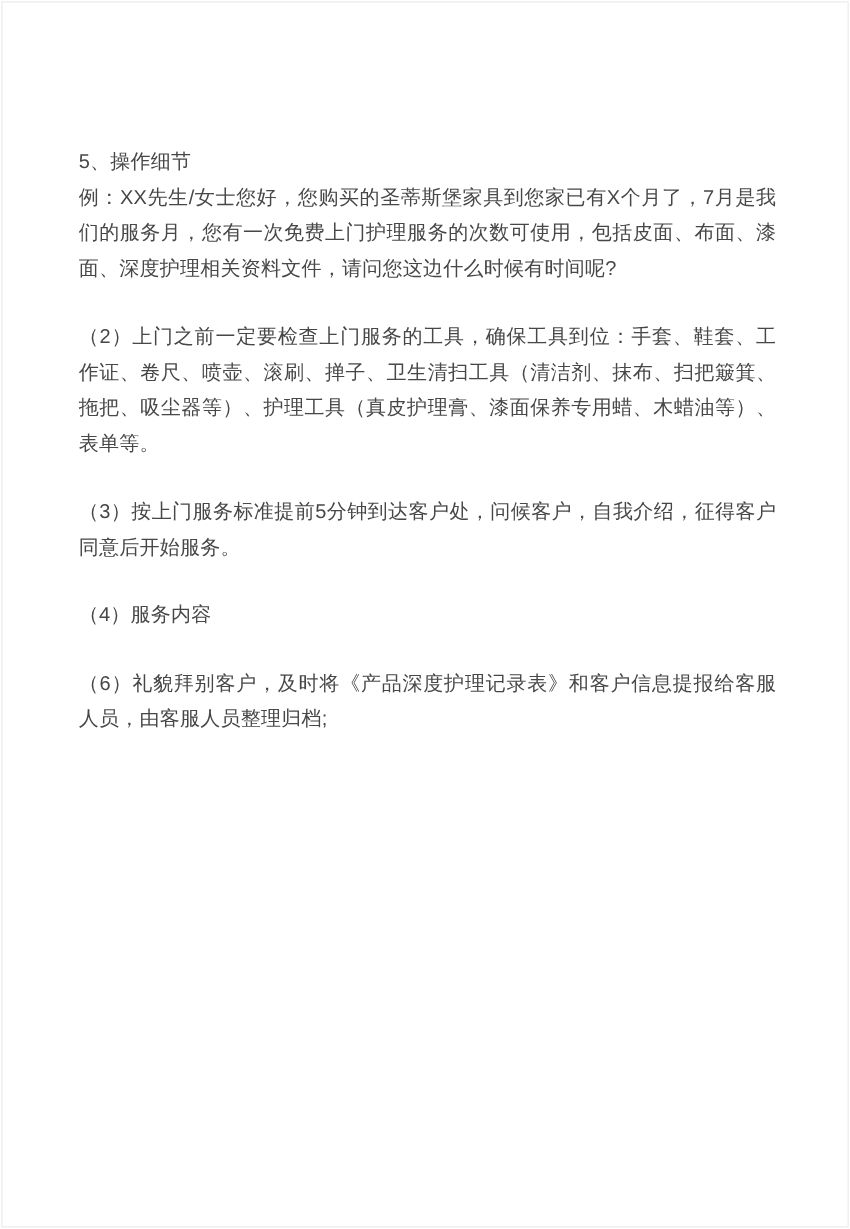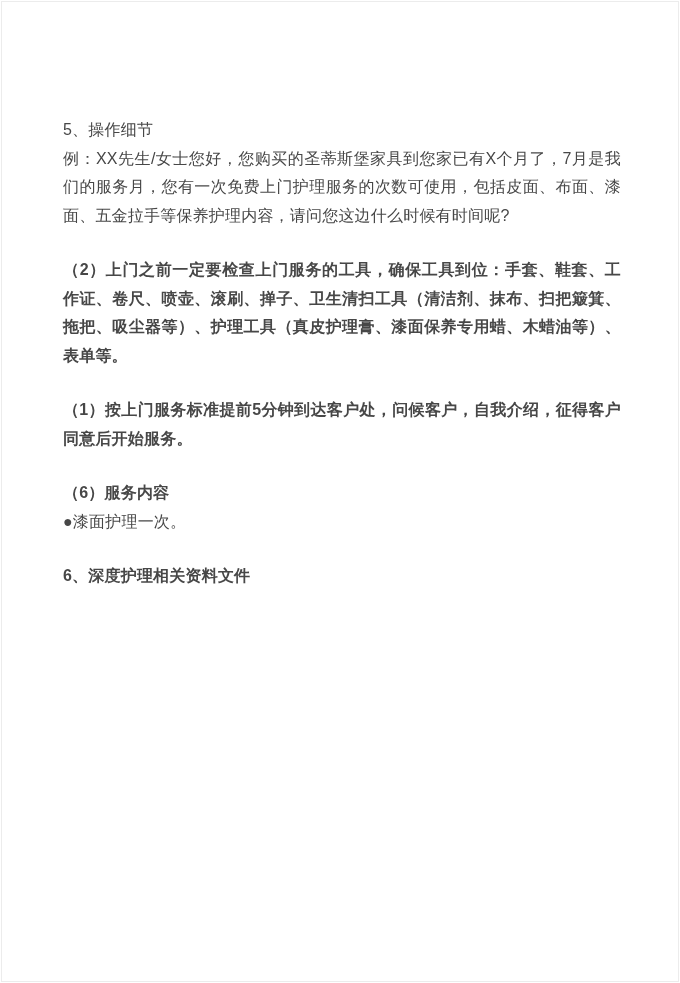--- a/index.html
+++ b/index.html
@@ -32,29 +32,27 @@
     line-height: 28.5px;
     letter-spacing: 0.2px;
     text-align: justify;
     text-justify: inter-ideograph;
   }
   .para {
     margin: 0;
   }
   .gap {
     margin-top: 26px;
-    font-weight: bold;
   }
 </style>
 </head>
 <body>
 
 <div class="page-frame"></div>
 
 <div class="content">
   <p class="para">5、操作细节</p>
-  <p class="para">例：XX先生/女士您好，您购买的圣蒂斯堡家具到您家已有X个月了，7月是我们的服务月，您有一次免费上门护理服务的次数可使用，包括皮面、布面、漆面、五金拉手等保养护理内容，请问您这边什么时候有时间呢?</p>
+  <p class="para">例：XX先生/女士您好，您购买的圣蒂斯堡家具到您家已有X个月了，7月是我们的服务月，您有一次免费上门护理服务的次数可使用，包括皮面、布面、漆面、深度护理相关资料文件，请问您这边什么时候有时间呢?</p>
   <p class="para gap">（2）上门之前一定要检查上门服务的工具，确保工具到位：手套、鞋套、工作证、卷尺、喷壶、滚刷、掸子、卫生清扫工具（清洁剂、抹布、扫把簸箕、拖把、吸尘器等）、护理工具（真皮护理膏、漆面保养专用蜡、木蜡油等）、表单等。</p>
-  <p class="para gap">（1）按上门服务标准提前5分钟到达客户处，问候客户，自我介绍，征得客户同意后开始服务。</p>
-  <p class="para gap">（6）服务内容</p>
-  <p class="para">●漆面护理一次。</p>
-  <p class="para gap">6、深度护理相关资料文件</p>
+  <p class="para gap">（3）按上门服务标准提前5分钟到达客户处，问候客户，自我介绍，征得客户同意后开始服务。</p>
+  <p class="para gap">（4）服务内容</p>
+  <p class="para gap">（6）礼貌拜别客户，及时将《产品深度护理记录表》和客户信息提报给客服人员，由客服人员整理归档;</p>
 </div>
 
 </body></html>

